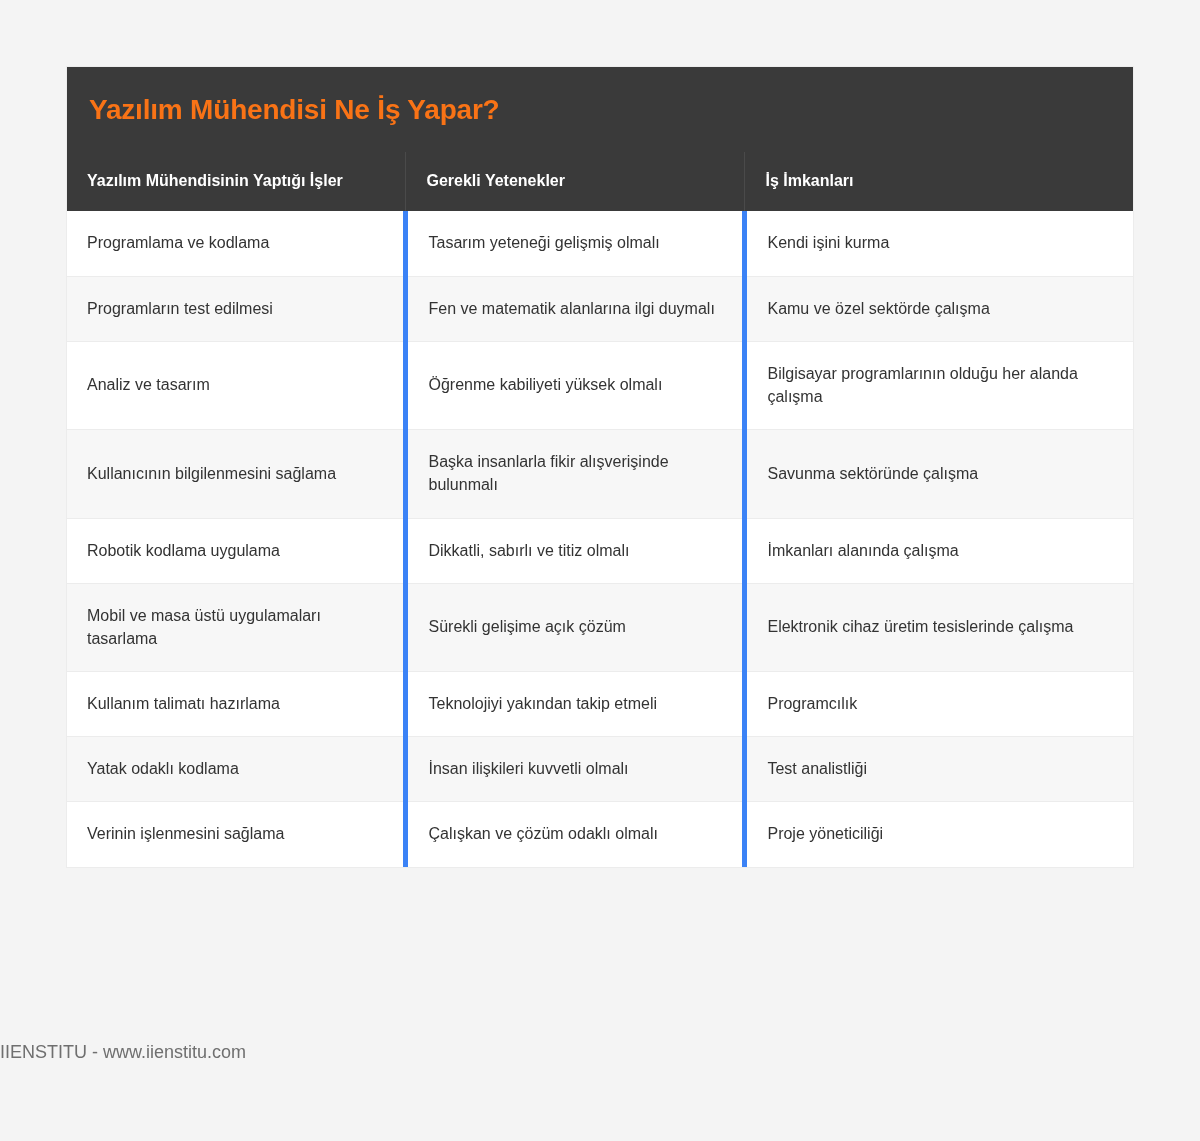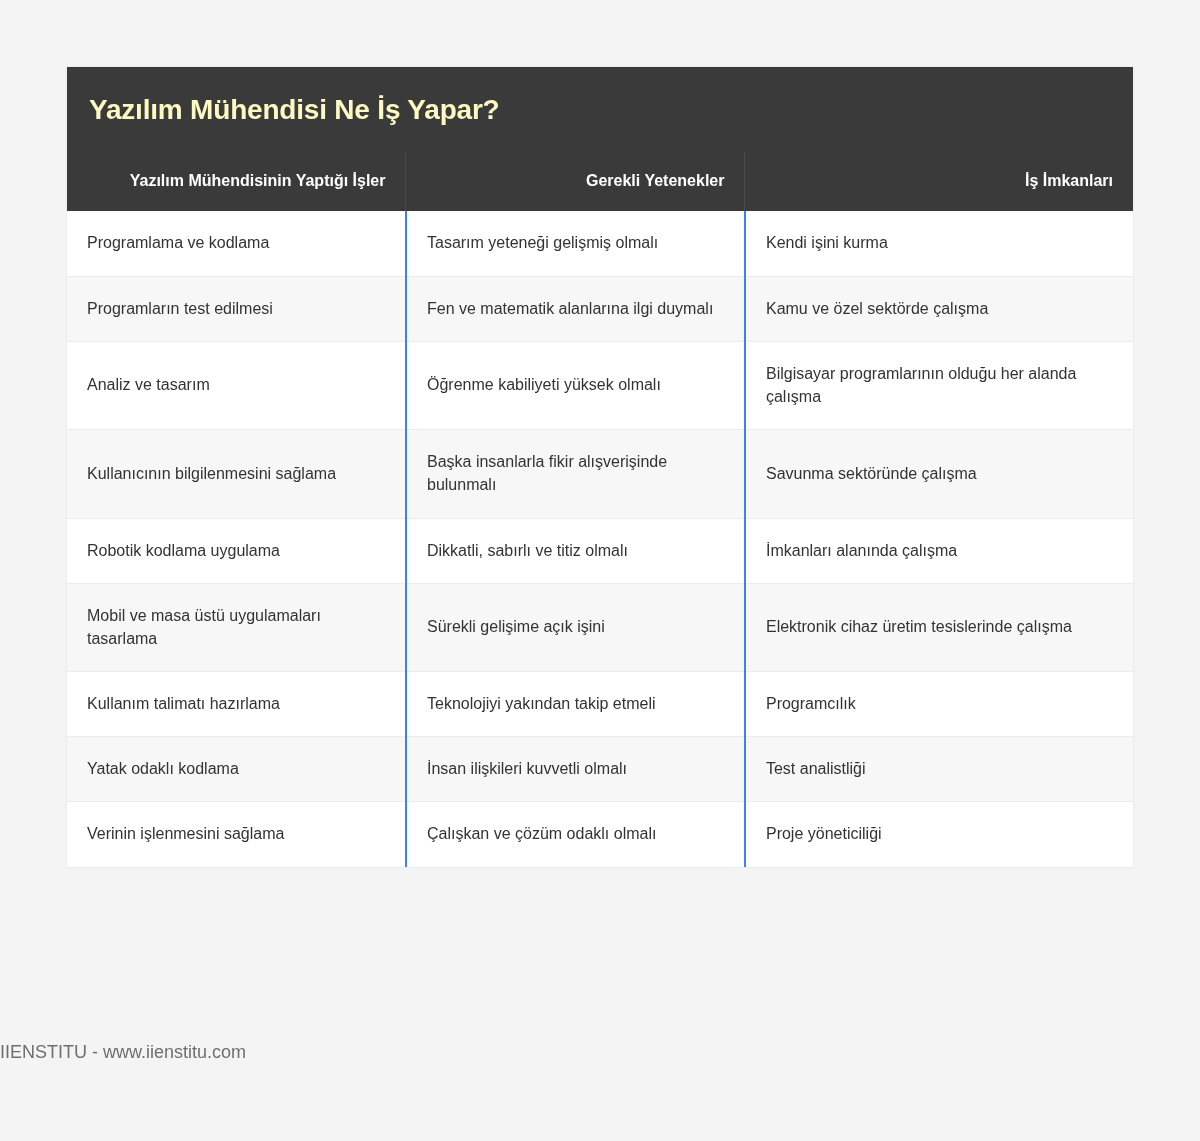--- a/index.html
+++ b/index.html
@@ -22,51 +22,51 @@
   .table-wrap {
     position: absolute;
     left: 67px;
     top: 67px;
     width: 1066px;
     background: #ffffff;
     box-shadow: 0 0 0 1px #ececec;
   }
   .table-title {
     background: #3a3a3a;
-    color: #fef9c3;
+    color: #f97316;
     font-size: 28px;
     font-weight: bold;
     padding: 28px 22px 26px 22px;
     letter-spacing: -0.2px;
     line-height: 1.1;
   }
   table {
     width: 100%;
     border-collapse: collapse;
     table-layout: fixed;
   }
   thead th {
     background: #3a3a3a;
     color: #ffffff;
-    text-align: right;
+    text-align: left;
     font-size: 16px;
     font-weight: bold;
     padding: 18px 20px 20px 20px;
     vertical-align: middle;
     line-height: 1.35;
     border-right: 1px solid #4a4a4a;
   }
   thead th:last-child { border-right: none; }
   tbody td {
     font-size: 16px;
     color: #333333;
     padding: 20px 20px 21px 20px;
     vertical-align: middle;
     line-height: 1.45;
-    border-right: 2px solid #3b82f6;
+    border-right: 5px solid #3b82f6;
     border-bottom: 1px solid #ececec;
     font-weight: 400;
   }
   tbody td:last-child { border-right: none; }
   tbody tr:nth-child(even) td { background: #f7f7f7; }
   tbody tr:nth-child(odd)  td { background: #ffffff; }
   tbody tr:last-child td { border-bottom: none; }
   col.c1 { width: 31.8%; }
   col.c2 { width: 31.8%; }
   col.c3 { width: 36.4%; }
@@ -122,21 +122,21 @@
           <td>Başka insanlarla fikir alışverişinde bulunmalı</td>
           <td>Savunma sektöründe çalışma</td>
         </tr>
         <tr>
           <td>Robotik kodlama uygulama</td>
           <td>Dikkatli, sabırlı ve titiz olmalı</td>
           <td>İmkanları alanında çalışma</td>
         </tr>
         <tr>
           <td>Mobil ve masa üstü uygulamaları tasarlama</td>
-          <td>Sürekli gelişime açık işini</td>
+          <td>Sürekli gelişime açık çözüm</td>
           <td>Elektronik cihaz üretim tesislerinde çalışma</td>
         </tr>
         <tr>
           <td>Kullanım talimatı hazırlama</td>
           <td>Teknolojiyi yakından takip etmeli</td>
           <td>Programcılık</td>
         </tr>
         <tr>
           <td>Yatak odaklı kodlama</td>
           <td>İnsan ilişkileri kuvvetli olmalı</td>

